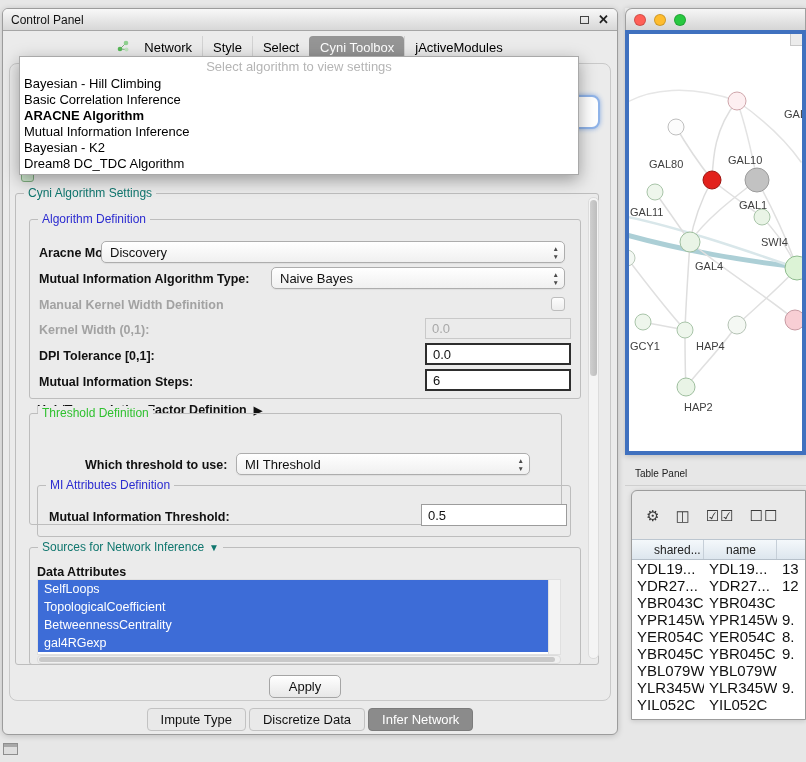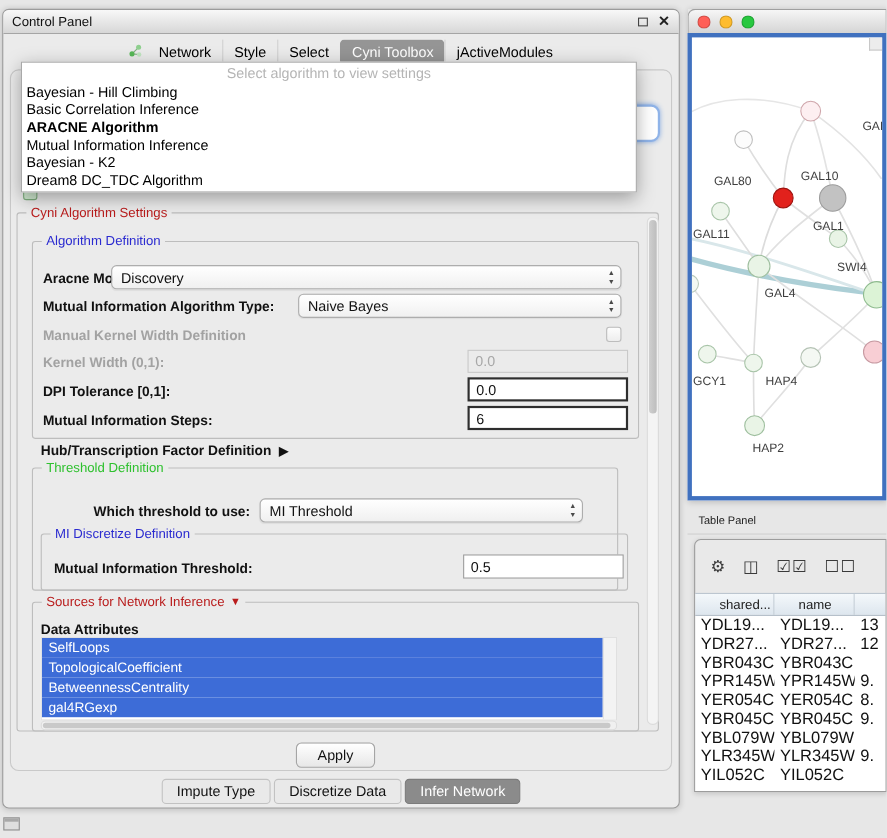--- a/index.html
+++ b/index.html
@@ -29,21 +29,21 @@
 
   
   #algo-popup{position:absolute;left:16px;top:47px;width:560px;height:119px;background:#fff;border:1px solid #a9a9a9;
     box-shadow:0 5px 16px rgba(0,0,0,.35);z-index:40;font-size:13px;overflow:hidden}
   .popup-placeholder{color:#b5b5b5;text-align:center;height:19px;line-height:19px}
   .popup-item{height:16px;line-height:16px;padding:0 4px;color:#000}
   .popup-item.selected{font-weight:bold}
 
   
   .group{position:absolute;border:1px solid #bdbdbd;border-radius:3px}
-  .group-legend{position:absolute;top:-8px;left:8px;background:#ebebeb;padding:0 4px;font-size:12px;color:#b91c1c;white-space:nowrap;display:flex;gap:5px;align-items:center}
+  .group-legend{position:absolute;top:-8px;left:8px;background:#ebebeb;padding:0 4px;font-size:12px;color:#0f766e;white-space:nowrap;display:flex;gap:5px;align-items:center}
   .group-legend.blue{color:#2b2bd0}
   .group-legend.green{color:#2fc12f}
 
   .lbl{position:absolute;font-size:12.5px;font-weight:bold;color:#111;white-space:nowrap;display:flex;align-items:center}
   .lbl.disabled{color:#a2a2a2}
   .hub-arrow{font-size:11px;margin-left:7px;color:#111}
 
   .combo{position:absolute;height:22px;background:linear-gradient(#ffffff,#f0f0f0);border:1px solid #adadad;border-radius:5px;
     font-size:13px;display:flex;align-items:center;padding:0 20px 0 8px;box-shadow:0 1px 1px rgba(0,0,0,.06)}
   .combo-arrows{position:absolute;right:5px;top:3px;display:flex;flex-direction:column;align-items:center;font-size:6.5px;color:#4a4a4a;line-height:8px}
@@ -195,34 +195,34 @@
   <span class="lbl" style="left:36px;top:366px">Mutual Information Steps:</span>
   <div class="field dark" style="left:422px;top:360px;width:146px">
     <span>6</span>
   </div>
 
   <span class="lbl" style="left:34px;top:394px">
     <span>Hub/Transcription Factor Definition</span>
     <span class="hub-arrow">▶</span>
   </span>
 
-  <div class="group" style="left:26px;top:416px;width:533px;height:112px">
+  <div class="group" style="left:26px;top:404px;width:533px;height:112px">
     <span class="group-legend green">Threshold Definition</span>
   </div>
   <span class="lbl" style="left:82px;top:449px">Which threshold to use:</span>
   <div class="combo" style="left:233px;top:444px;width:294px">
     <span>MI Threshold</span>
     <span class="combo-arrows">
         <span>▲</span>
         <span>▼</span>
       </span>
   </div>
 
   <div class="group" style="left:34px;top:476px;width:534px;height:52px">
-    <span class="group-legend blue">MI Discretize Definition</span>
+    <span class="group-legend blue">MI Attributes Definition</span>
   </div>
   <span class="lbl" style="left:46px;top:501px">Mutual Information Threshold:</span>
   <div class="field normal" style="left:418px;top:495px;width:146px">
     <span>0.5</span>
   </div>
 
   <div class="group" style="left:26px;top:538px;width:552px;height:118px">
     <span class="group-legend">
       <span>Sources for Network Inference</span>
       <span style="font-size:10px">▼</span>

